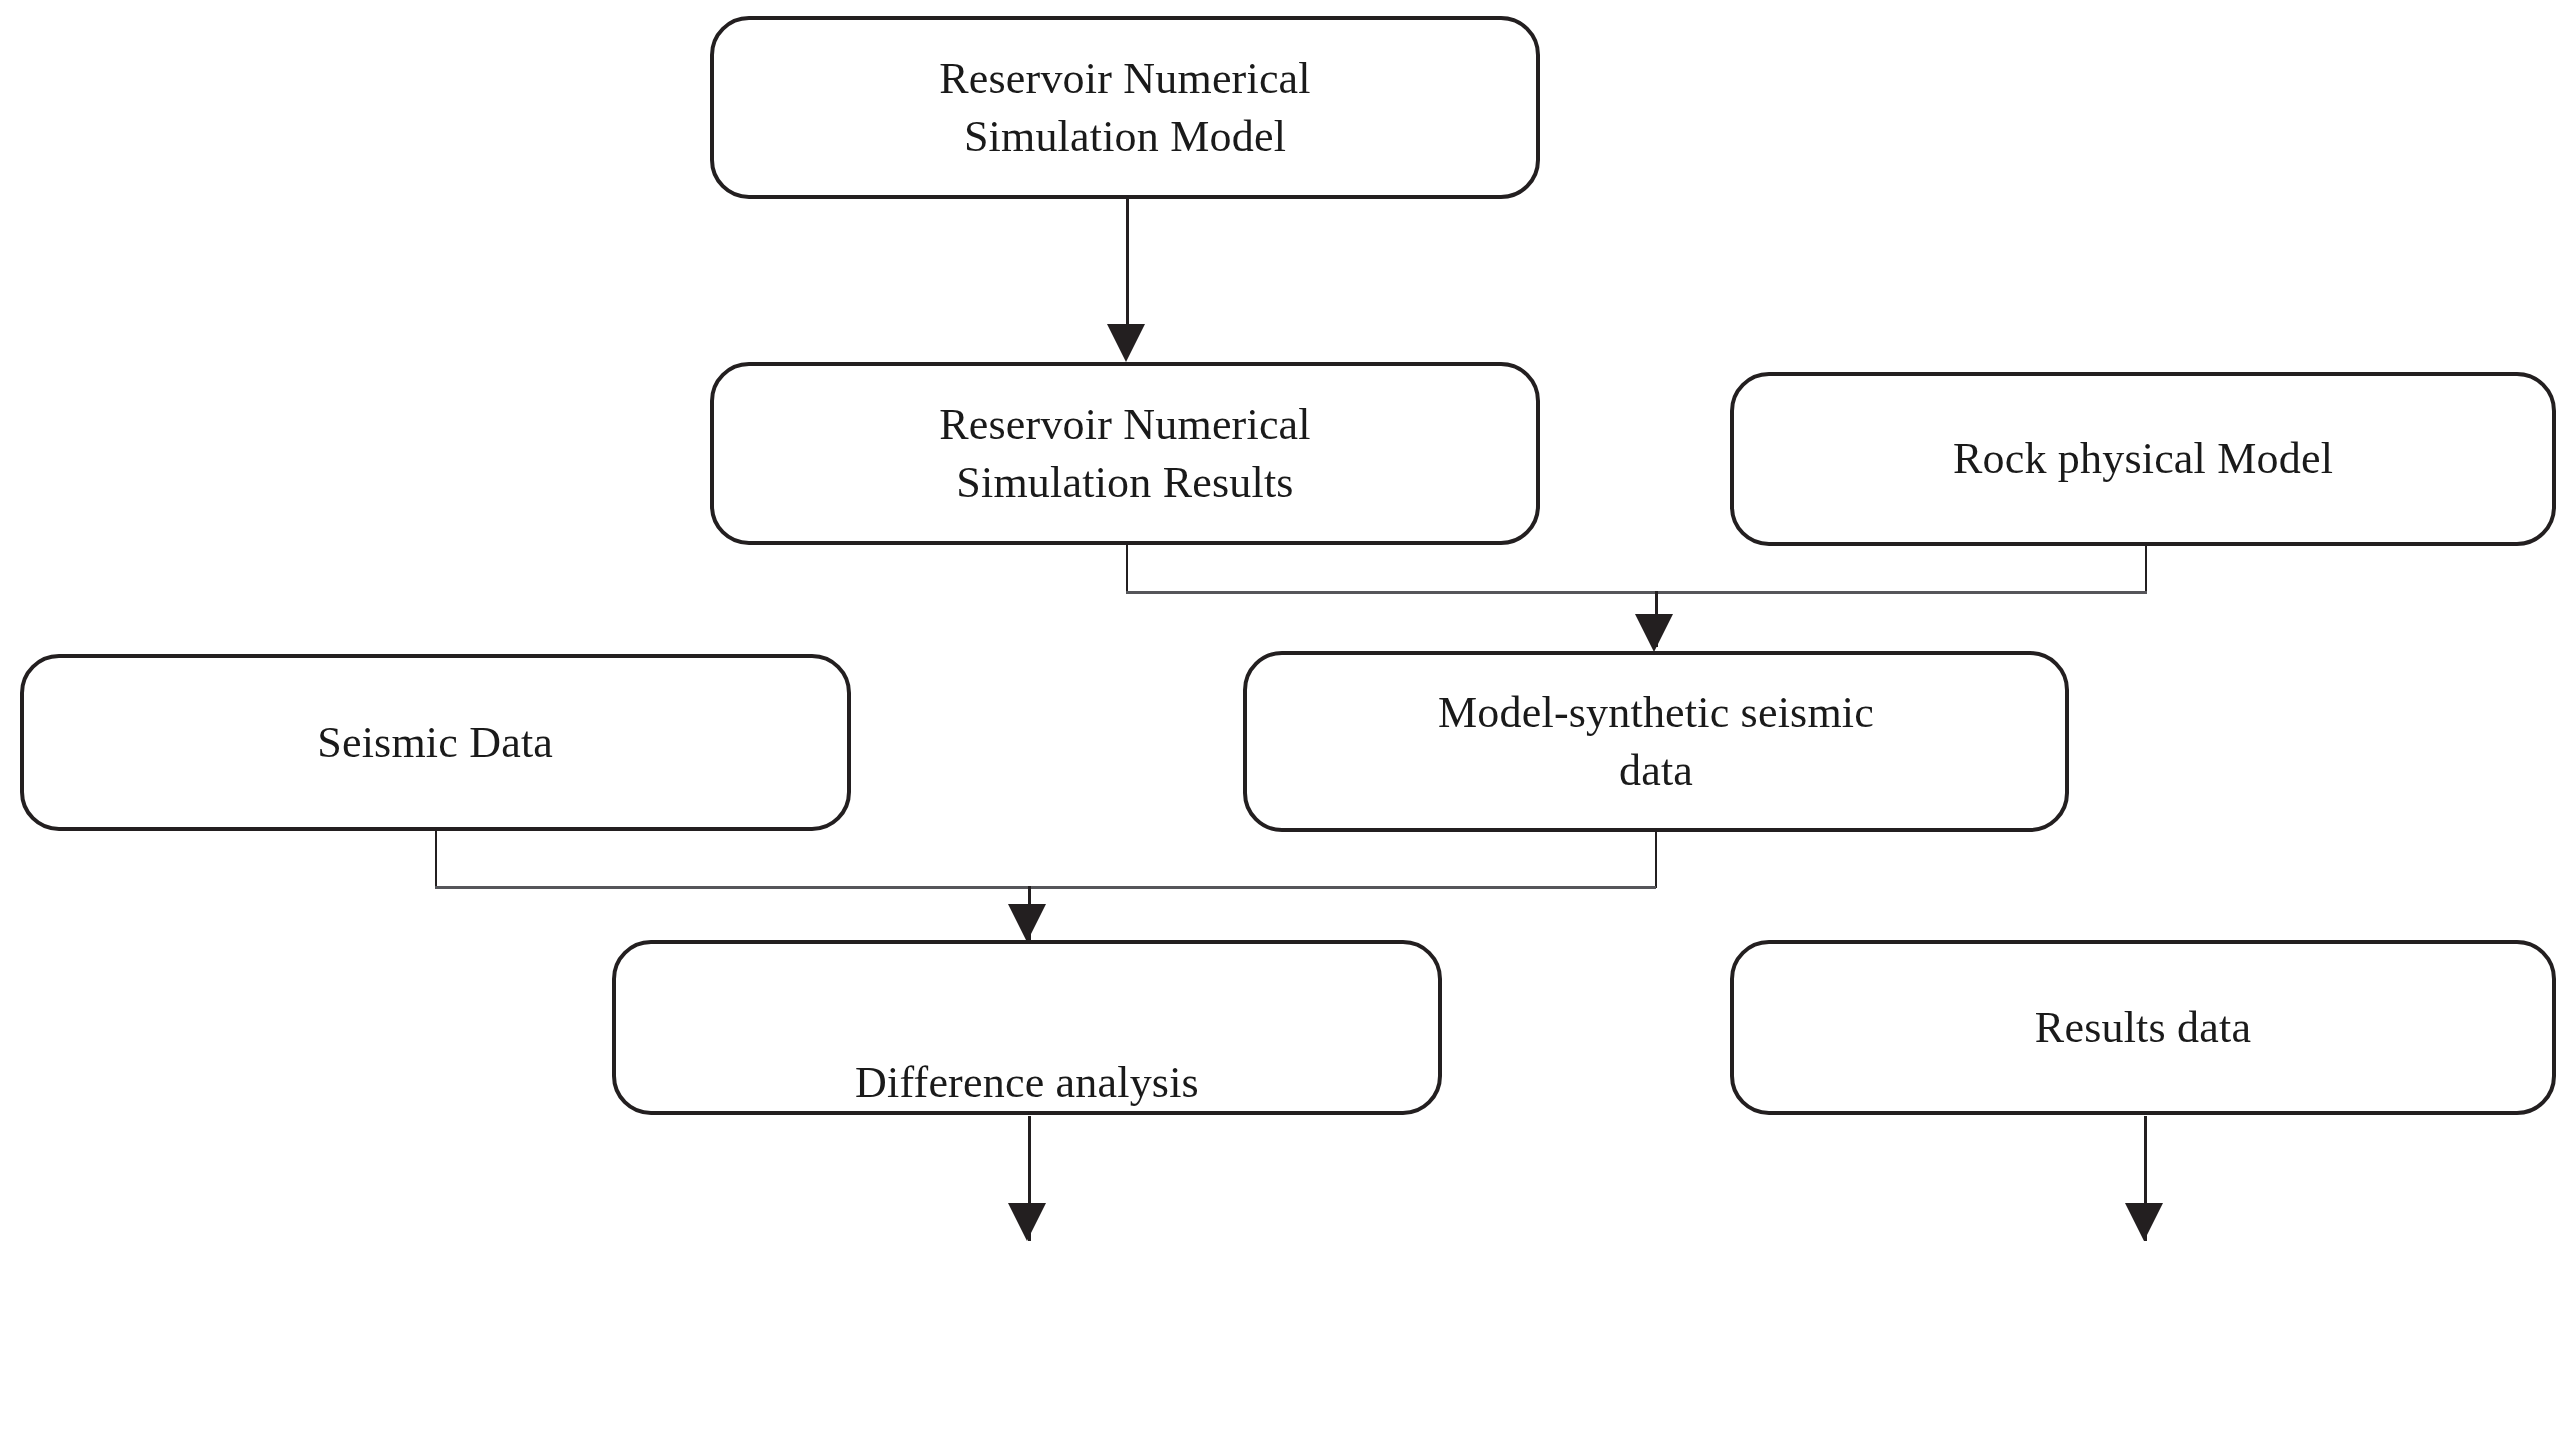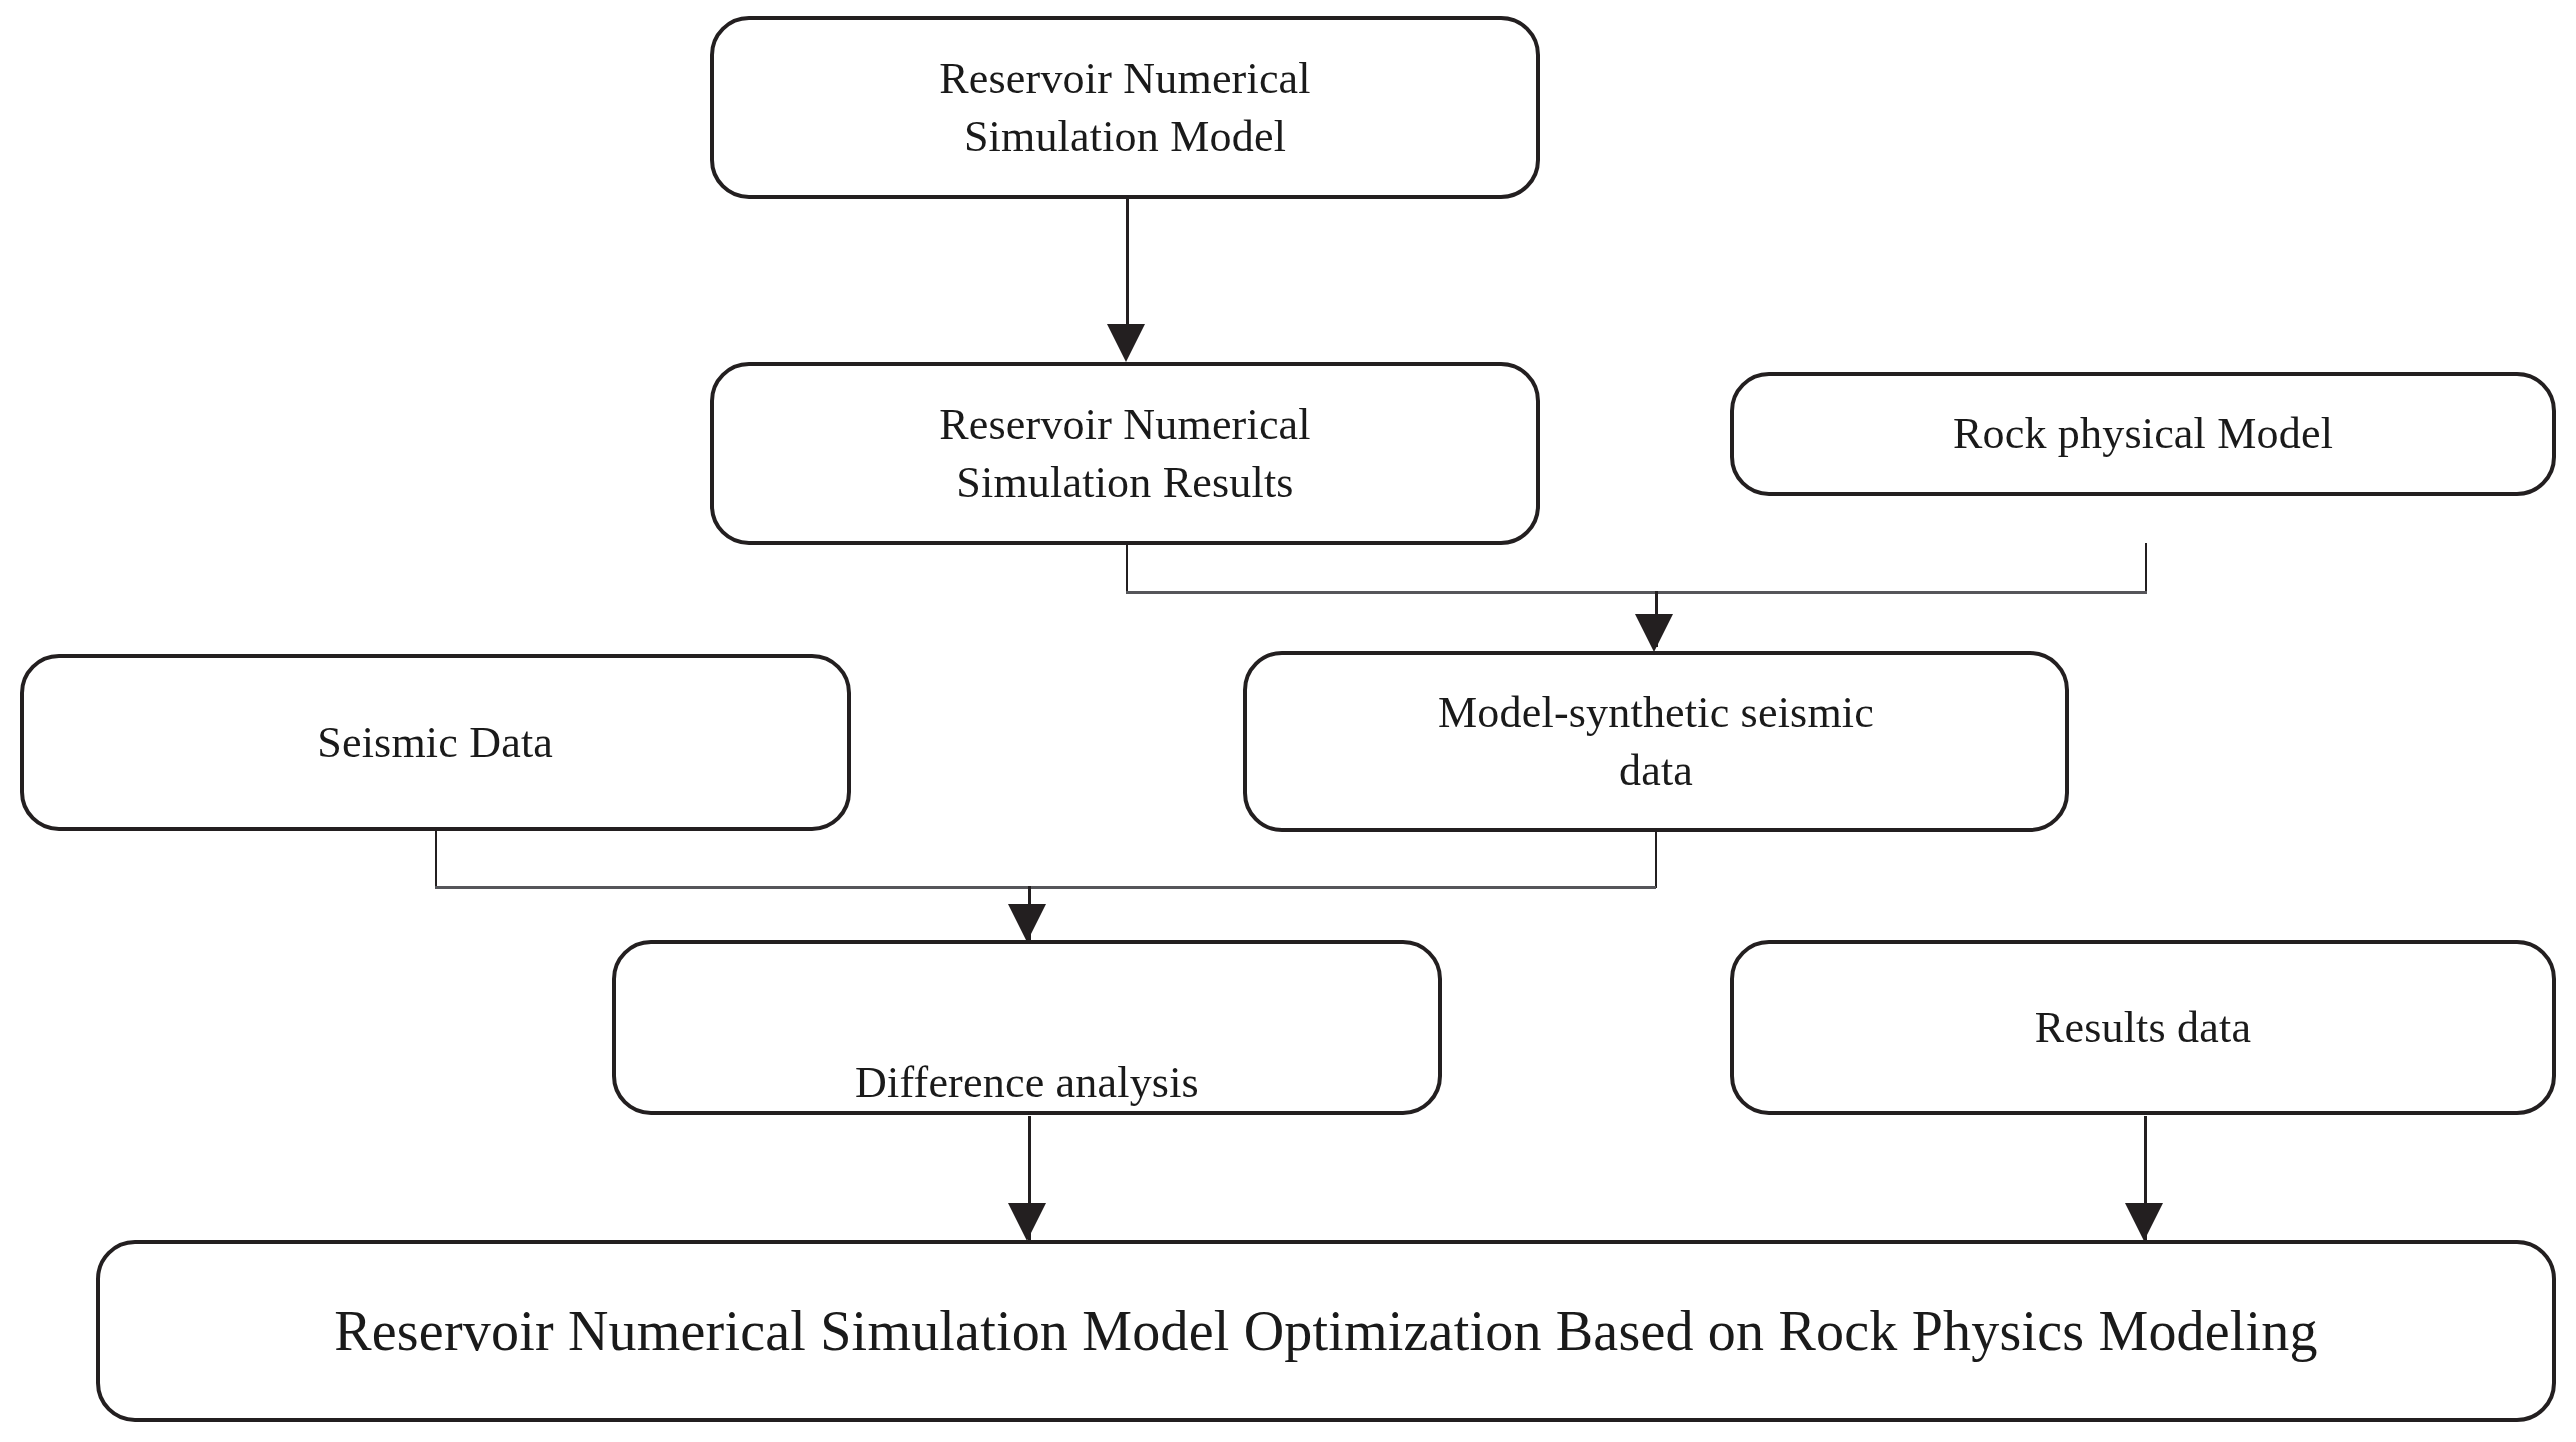--- a/index.html
+++ b/index.html
@@ -99,39 +99,36 @@
   <div class="node" style="left:710px; top:16px; width:830px; height:183px;">
     <span class="label">Reservoir Numerical
 Simulation Model</span>
   </div>
 
   <div class="node" style="left:710px; top:362px; width:830px; height:183px;">
     <span class="label">Reservoir Numerical
 Simulation Results</span>
   </div>
 
-  <div class="node" style="left:1730px; top:372px; width:826px; height:124px;">
+  <div class="node" style="left:1730px; top:372px; width:826px; height:174px;">
     <span class="label">Rock physical Model</span>
   </div>
 
   <div class="node" style="left:19.7px; top:654px; width:831px; height:177px;">
     <span class="label">Seismic Data</span>
   </div>
 
   <div class="node" style="left:1243px; top:651px; width:826px; height:181px;">
     <span class="label">Model-synthetic seismic
 data</span>
   </div>
 
   <div class="node" style="left:612px; top:940px; width:830px; height:175px;align-items:flex-end;">
     <span class="label">Difference analysis</span>
   </div>
 
   <div class="node" style="left:1730px; top:940px; width:826px; height:175px;">
     <span class="label">Results data</span>
   </div>
 
-  <div class="node wide" style="left:96px; top:1240px; width:2460px; height:182px;">
-    <span class="label">Reservoir Numerical Simulation Model Optimization Based on Rock Physics Modeling</span>
-  </div>
 
 </div>
 
 
 </body></html>

